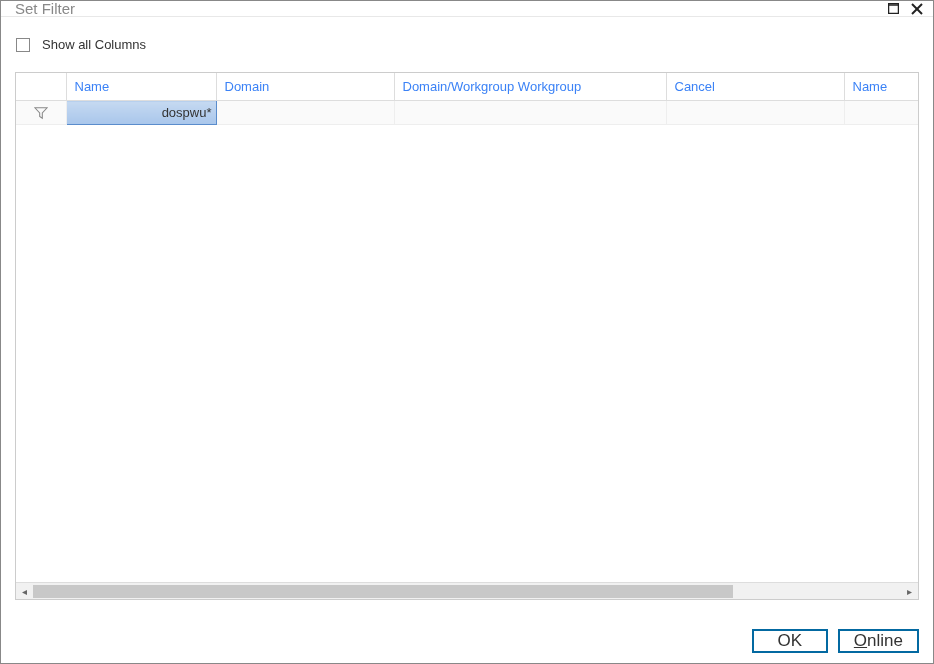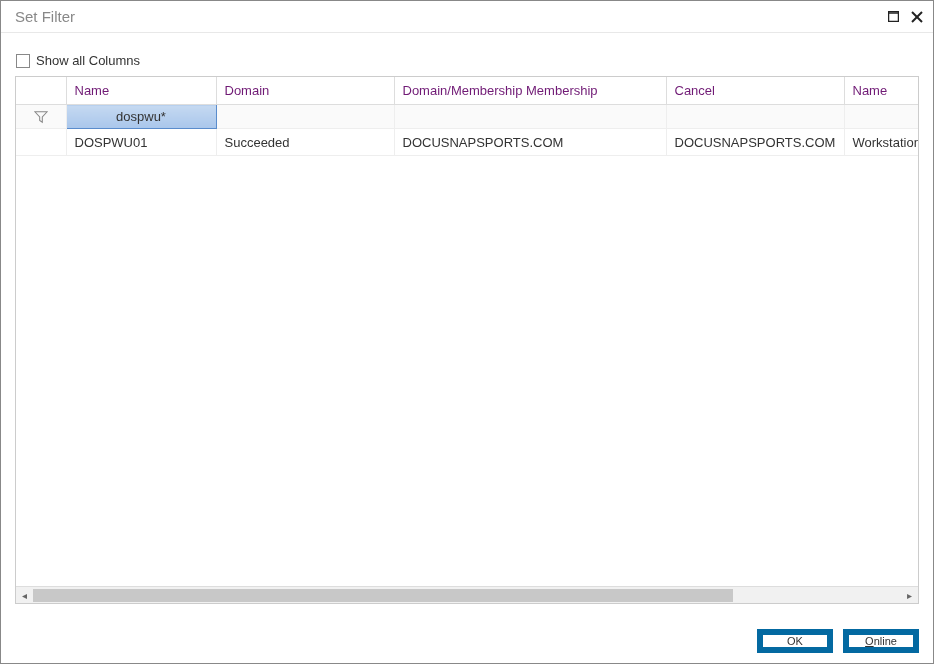--- a/index.html
+++ b/index.html
@@ -12,21 +12,21 @@
       font-size: 13px;
       background: #fff;
       color: #333;
       width: 934px;
       height: 664px;
       overflow: hidden;
       border: 1px solid #888;
       position: relative;
     }
     .titlebar {
-      height: 32px;
+      height: 16px;
       display: flex;
       align-items: center;
       padding: 0 8px 0 14px;
       color: #888;
       font-size: 15px;
       border-bottom: 1px solid #e8e8e8;
     }
     .titlebar-title {
       flex: 1;
     }
@@ -42,22 +42,22 @@
       align-items: center;
       justify-content: center;
       cursor: pointer;
     }
     .content {
       padding: 20px 14px 0 14px;
     }
     .checkbox-row {
       display: flex;
       align-items: center;
-      gap: 6px;
-      margin-bottom: 8px;
+      gap: 12px;
+      margin-bottom: 20px;
       padding-left: 1px;
     }
     .checkbox {
       width: 14px;
       height: 14px;
       border: 1px solid #888;
       cursor: pointer;
     }
     .checkbox-label {
       color: #333;
@@ -76,35 +76,36 @@
       table-layout: fixed;
       width: 100%;
     }
     .grid-table th {
       text-align: left;
       font-weight: normal;
       padding: 6px 8px;
       border-right: 1px solid #ddd;
       border-bottom: 1px solid #ddd;
       background: #fff;
-      color: #701a75;
+      color: #3b82f6;
       font-size: 13px;
       height: 26px;
       white-space: nowrap;
       overflow: hidden;
     }
     .grid-table td {
       padding: 4px 8px;
       border-right: 1px solid #eee;
       border-bottom: 1px solid #eee;
       height: 27px;
       white-space: nowrap;
       overflow: hidden;
       font-size: 13px;
       color: #333;
+      text-align: right;
     }
     .filter-row td {
       background: #fafafa;
       padding: 0;
       height: 24px;
     }
     .filter-row td:first-child {
       text-align: center;
       background: #fafafa;
     }
@@ -163,23 +164,23 @@
     .footer {
       position: absolute;
       bottom: 10px;
       right: 14px;
       display: flex;
       gap: 10px;
     }
     .btn {
       min-width: 76px;
       height: 24px;
-      border: 6px solid #0369a1;
-      background: #fff;
-      font-size: 11px;
+      border: 2px solid #0369a1;
+      background: #fff;
+      font-size: 17px;
       cursor: pointer;
       padding: 0 14px;
       color: #333;
       font-family: inherit;
     }
     .underline-first::first-letter {
       text-decoration: underline;
     }
   </style>
 </head>
@@ -218,48 +219,40 @@
         <col class="col-online">
         <col class="col-domain-membership">
         <col class="col-domain">
         <col class="col-type">
       </colgroup>
       <thead>
         <tr>
           <th></th>
           <th>Name</th>
           <th>Domain</th>
-          <th>Domain/Membership Membership</th>
+          <th>Domain/Workgroup Workgroup</th>
           <th>Cancel</th>
           <th>Name</th>
         </tr>
       </thead>
       <tbody>
         <tr class="filter-row">
           <td>
             <span class="funnel-icon">
               <svg width="14" height="14" viewBox="0 0 16 16">
                   <path d="M1 2 L15 2 L9.5 8 L9.5 14 L6.5 12 L6.5 8 Z" fill="none" stroke="#888" stroke-width="1.2"></path>
                 </svg>
             </span>
           </td>
           <td class="filter-cell-active">dospwu*</td>
           <td></td>
           <td></td>
           <td></td>
           <td></td>
         </tr>
-        <tr>
-          <td></td>
-          <td>DOSPWU01</td>
-          <td>Succeeded</td>
-          <td>DOCUSNAPSPORTS.COM</td>
-          <td>DOCUSNAPSPORTS.COM</td>
-          <td>Workstation</td>
-        </tr>
       </tbody>
     </table>
 
     <div class="hscroll">
       <div class="hscroll-arrow">◂</div>
       <div class="hscroll-track">
         <div class="hscroll-thumb"></div>
       </div>
       <div class="hscroll-arrow">▸</div>
     </div>

